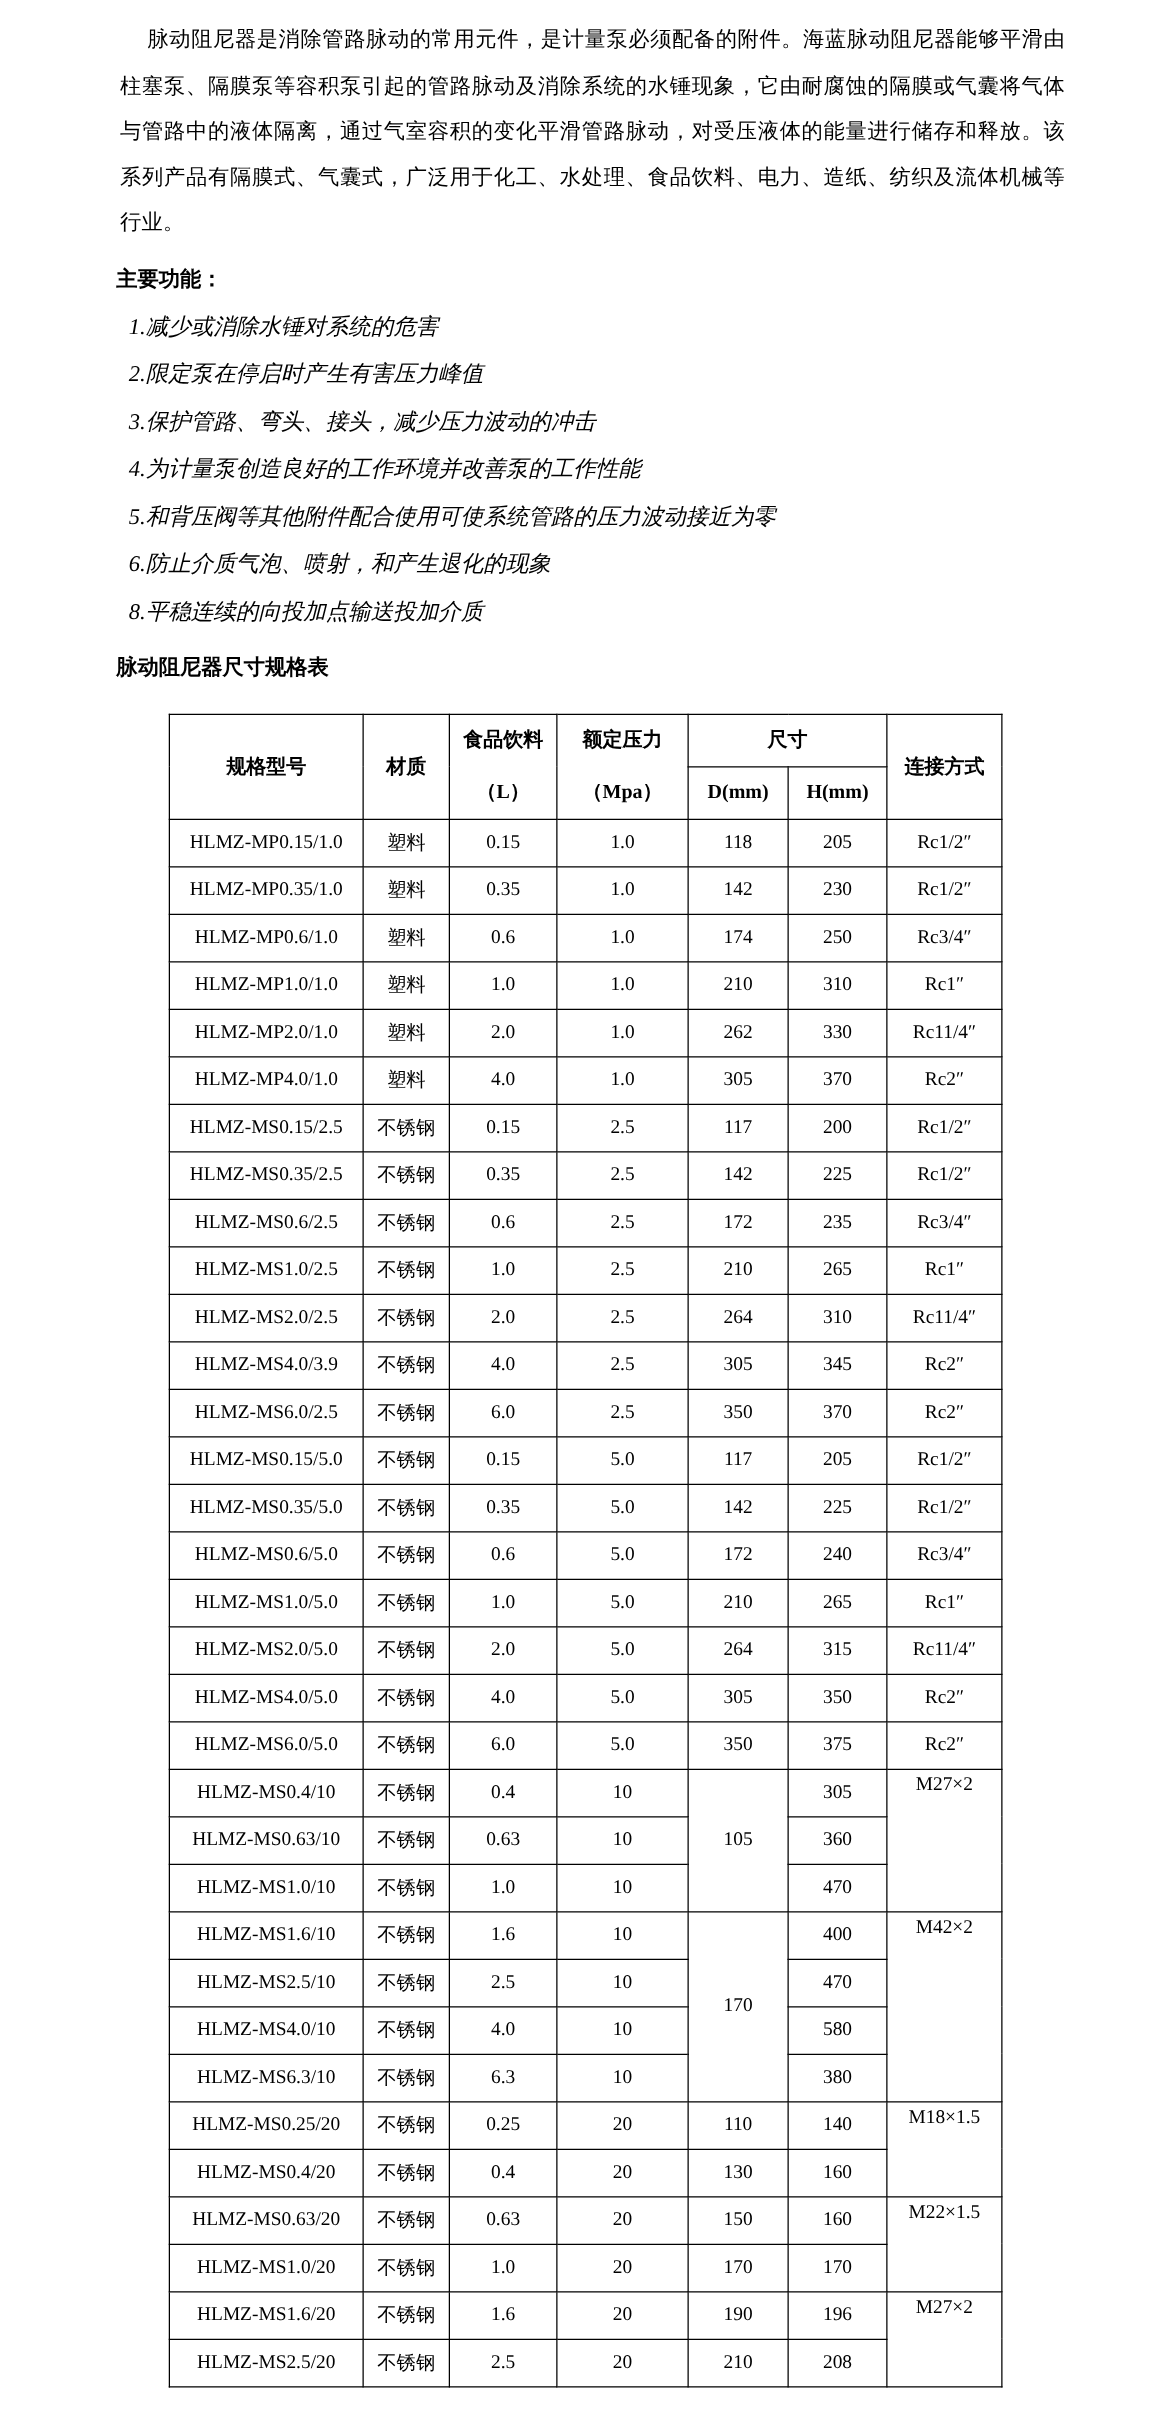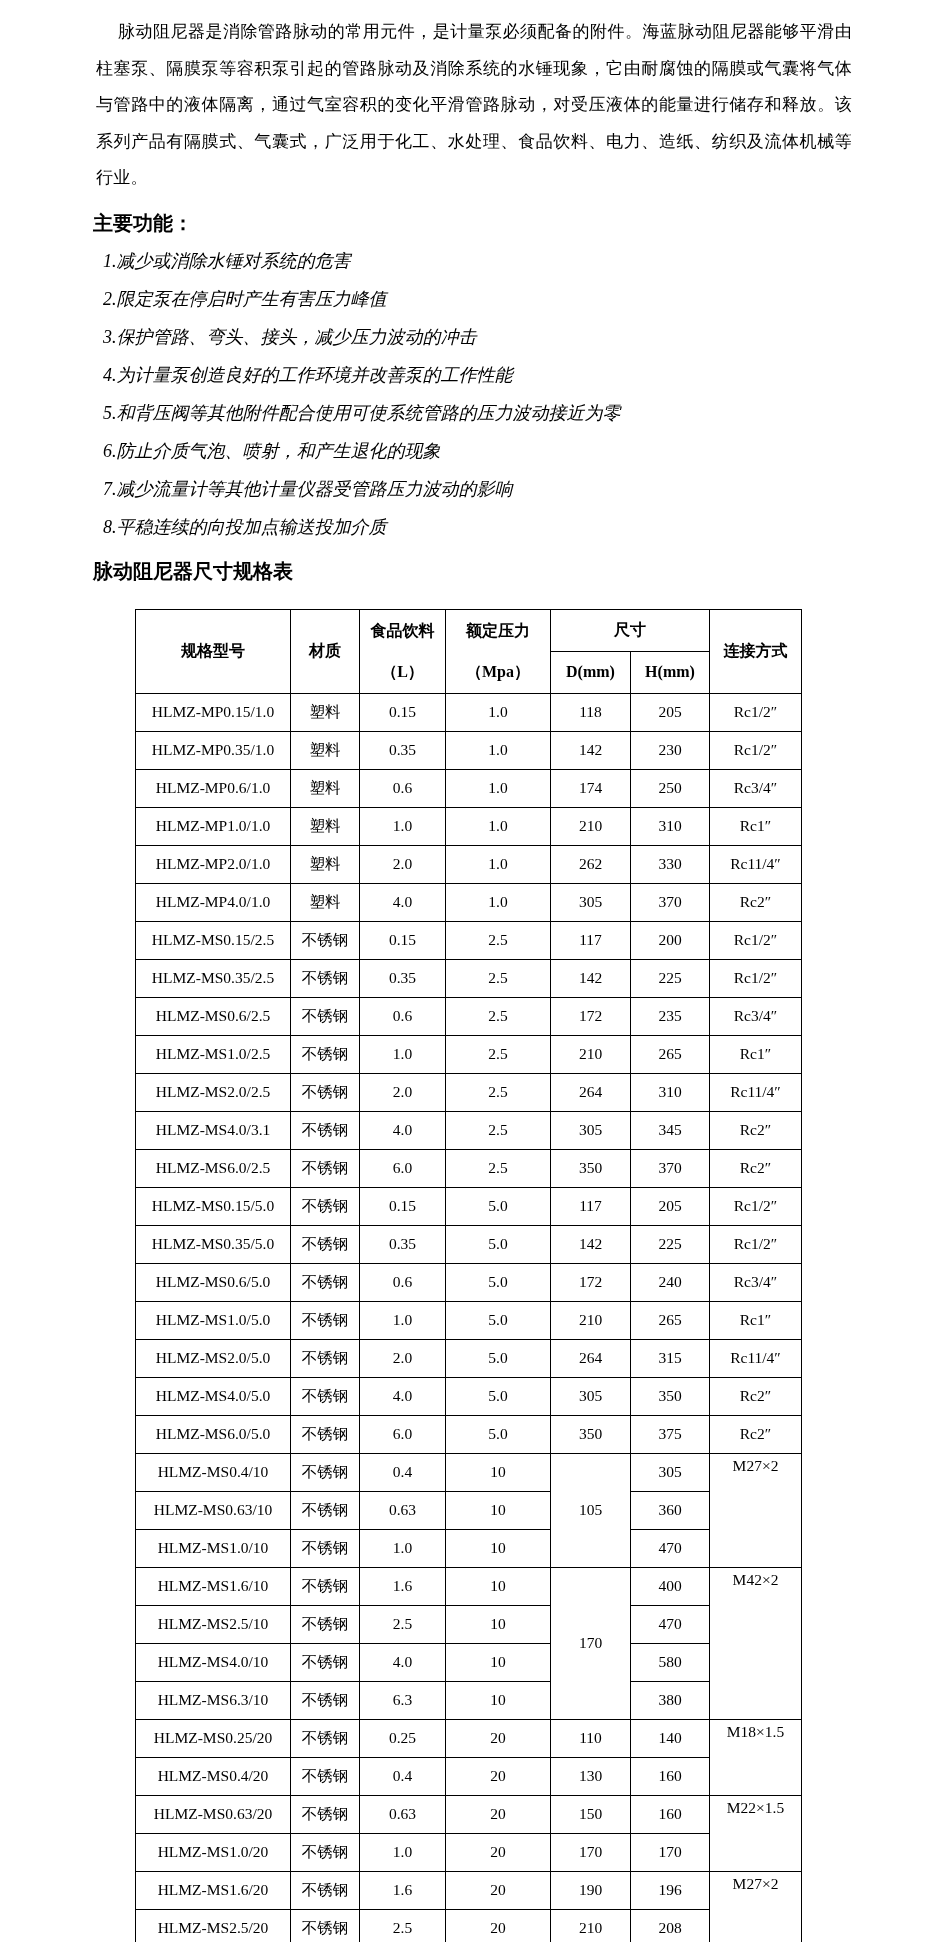--- a/index.html
+++ b/index.html
@@ -17,21 +17,21 @@
     width: 756px;
     margin: 0;
     font-size: 17px;
     line-height: 36.5px;
     text-align: justify;
     text-indent: 22px;
     letter-spacing: 0.2px;
   }
 
   .sec-heading {
-    font-size: 20px;
+    font-size: 17px;
     font-weight: bold;
     margin: 8px 0 0 -3px;
     line-height: 37px;
   }
 
   .func-list { padding-left: 7px; }
   .func-item {
     font-size: 18px;
     line-height: 38px;
     white-space: nowrap;
@@ -86,21 +86,20 @@
 
   <div class="sec-heading">主要功能：</div>
 
   <div class="func-list" id="func-list">
       <div class="func-item">1.减少或消除水锤对系统的危害</div>
       <div class="func-item">2.限定泵在停启时产生有害压力峰值</div>
       <div class="func-item">3.保护管路、弯头、接头，减少压力波动的冲击</div>
       <div class="func-item">4.为计量泵创造良好的工作环境并改善泵的工作性能</div>
       <div class="func-item">5.和背压阀等其他附件配合使用可使系统管路的压力波动接近为零</div>
       <div class="func-item">6.防止介质气泡、喷射，和产生退化的现象</div>
-      <div class="func-item">7.减少流量计等其他计量仪器受管路压力波动的影响</div>
       <div class="func-item">8.平稳连续的向投加点输送投加介质</div>
     </div>
 
   <div class="sec-heading table-heading">脉动阻尼器尺寸规格表</div>
 
   <table class="spec">
     <colgroup>
       <col class="c-model">
         <col class="c-mat">
         <col class="c-vol">
@@ -223,21 +222,21 @@
         <tr>
           <td>HLMZ-MS2.0/2.5</td>
           <td>不锈钢</td>
           <td>2.0</td>
           <td>2.5</td>
           <td>264</td>
           <td>310</td>
           <td class="conn">Rc11/4″</td>
         </tr>
         <tr>
-          <td>HLMZ-MS4.0/3.1</td>
+          <td>HLMZ-MS4.0/3.9</td>
           <td>不锈钢</td>
           <td>4.0</td>
           <td>2.5</td>
           <td>305</td>
           <td>345</td>
           <td class="conn">Rc2″</td>
         </tr>
         <tr>
           <td>HLMZ-MS6.0/2.5</td>
           <td>不锈钢</td>

